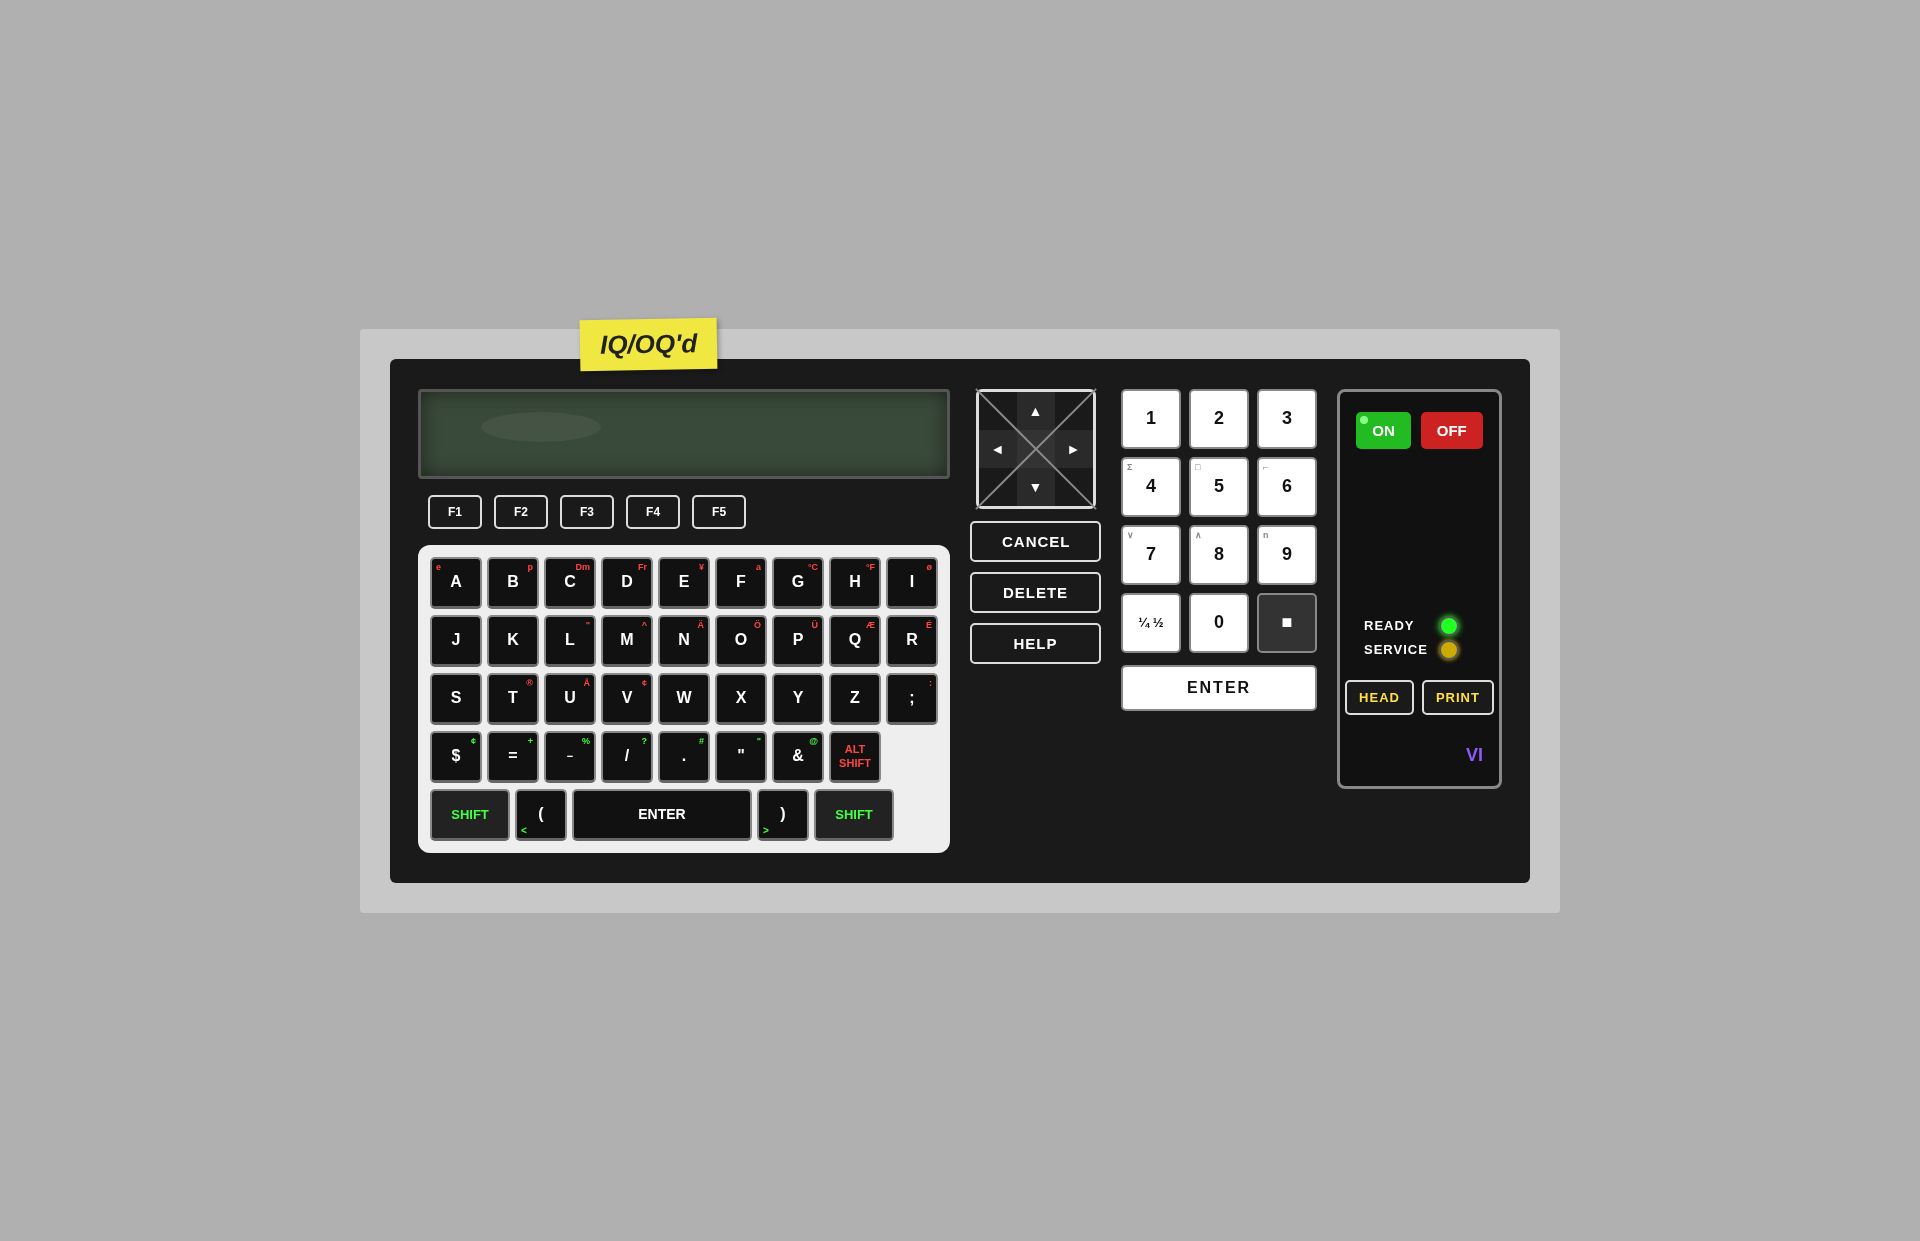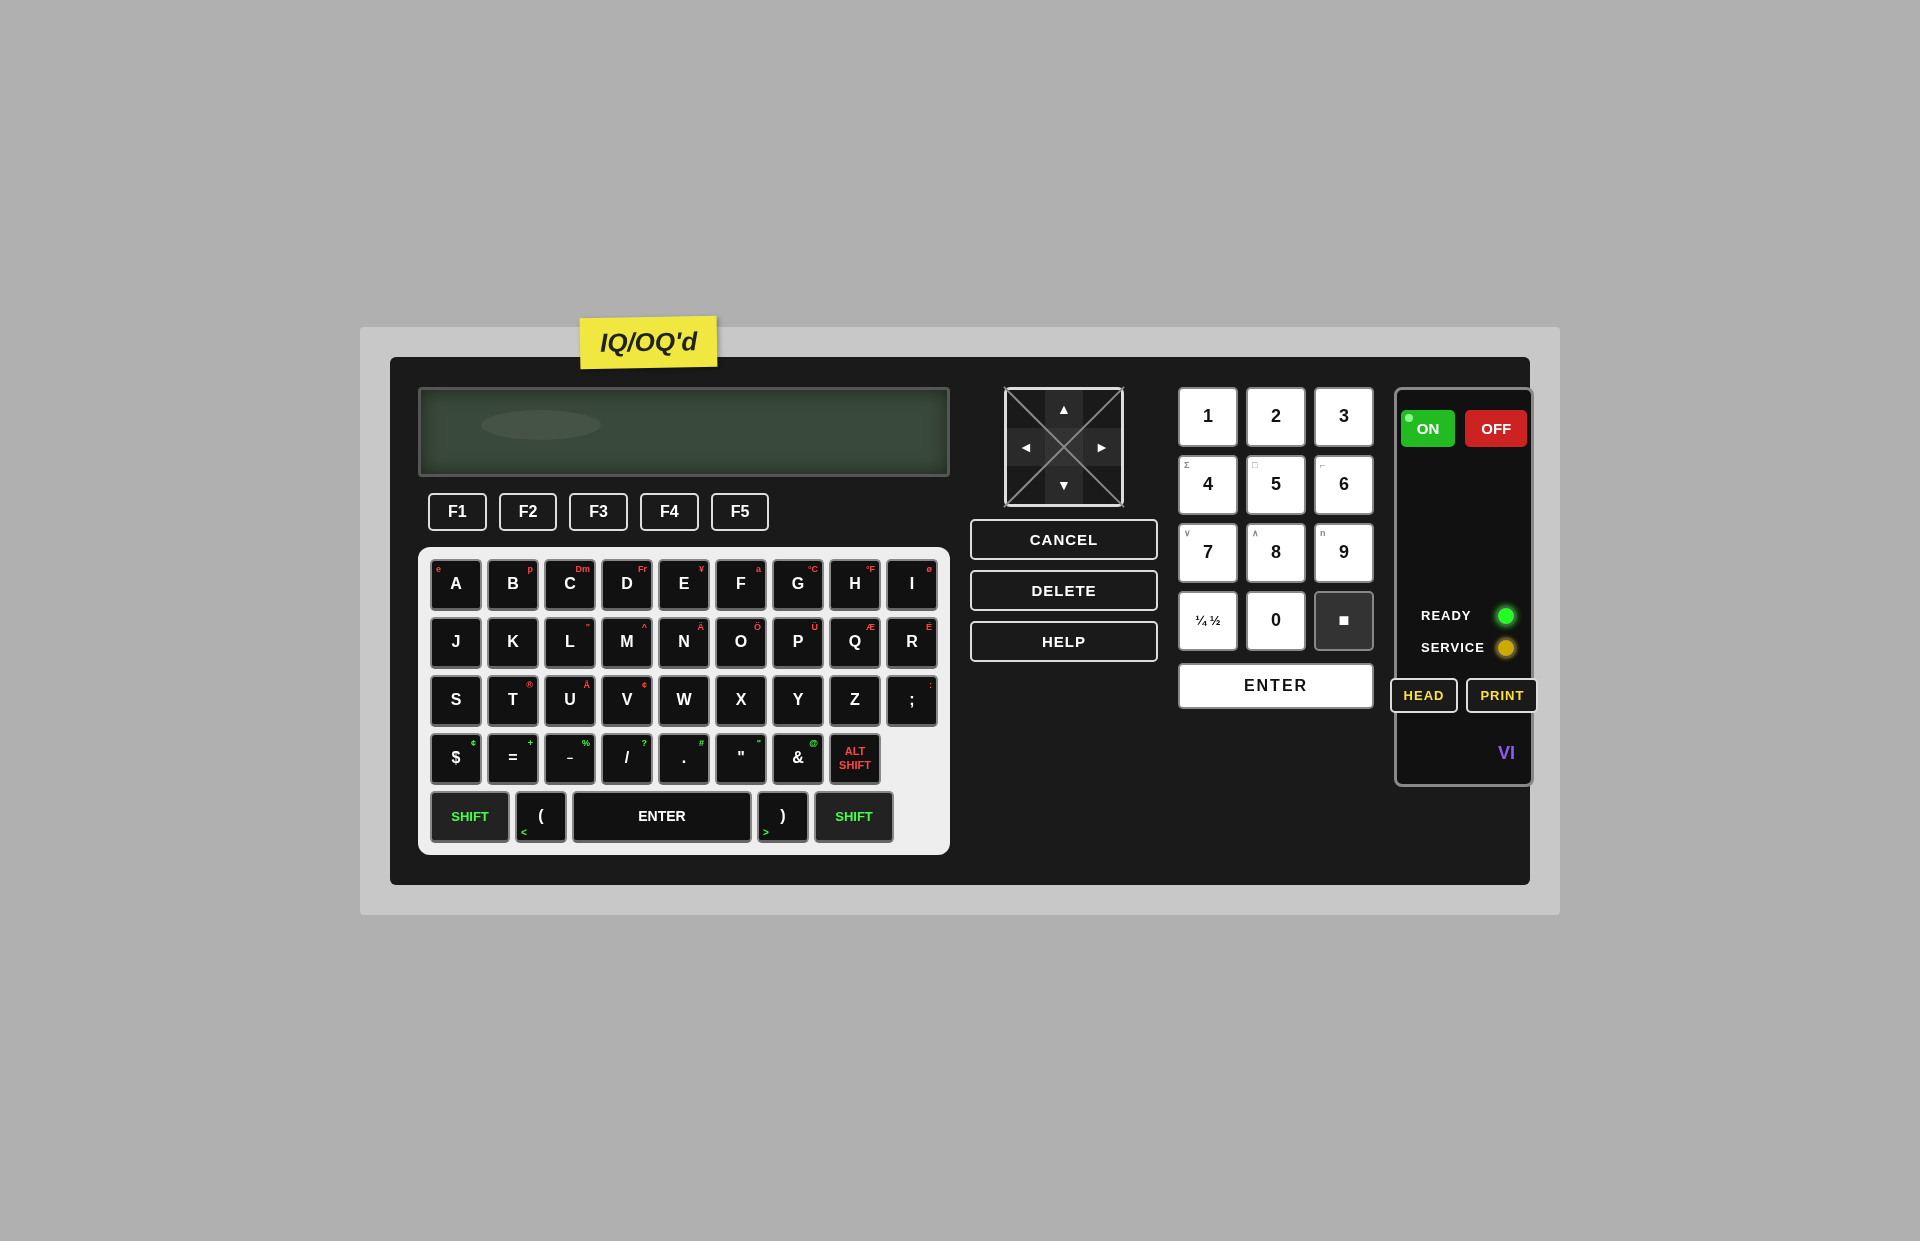--- a/index.html
+++ b/index.html
@@ -77,21 +77,21 @@
       display: flex;
       gap: 12px;
       padding-left: 10px;
     }
 
     .fn-key {
       background: #1a1a1a;
       border: 2.5px solid #ddd;
       border-radius: 5px;
       color: white;
-      font-size: 16px;
+      font-size: 12px;
       font-weight: bold;
       padding: 8px 18px;
       cursor: pointer;
     }
 
     .keyboard-area {
       background: #eee;
       border-radius: 12px;
       padding: 12px;
       display: flex;
@@ -228,21 +228,21 @@
     }
 
     .action-btn {
       background: #1a1a1a;
       border: 2.5px solid #ddd;
       border-radius: 5px;
       color: white;
       font-size: 15px;
       font-weight: bold;
       padding: 10px 30px;
-      width: 188px;
+      width: 131px;
       text-align: center;
       cursor: pointer;
       letter-spacing: 1px;
     }
 
     
     .numpad-section {
       display: flex;
       flex-direction: column;
       gap: 8px;
@@ -349,21 +349,21 @@
       color: white;
       font-size: 15px;
       font-weight: bold;
       padding: 10px 16px;
       cursor: pointer;
     }
 
     .status-group {
       display: flex;
       flex-direction: column;
-      gap: 12px;
+      gap: 4px;
       align-items: flex-start;
       width: 100%;
       padding-left: 8px;
     }
 
     .status-item {
       display: flex;
       align-items: center;
       gap: 10px;
     }

